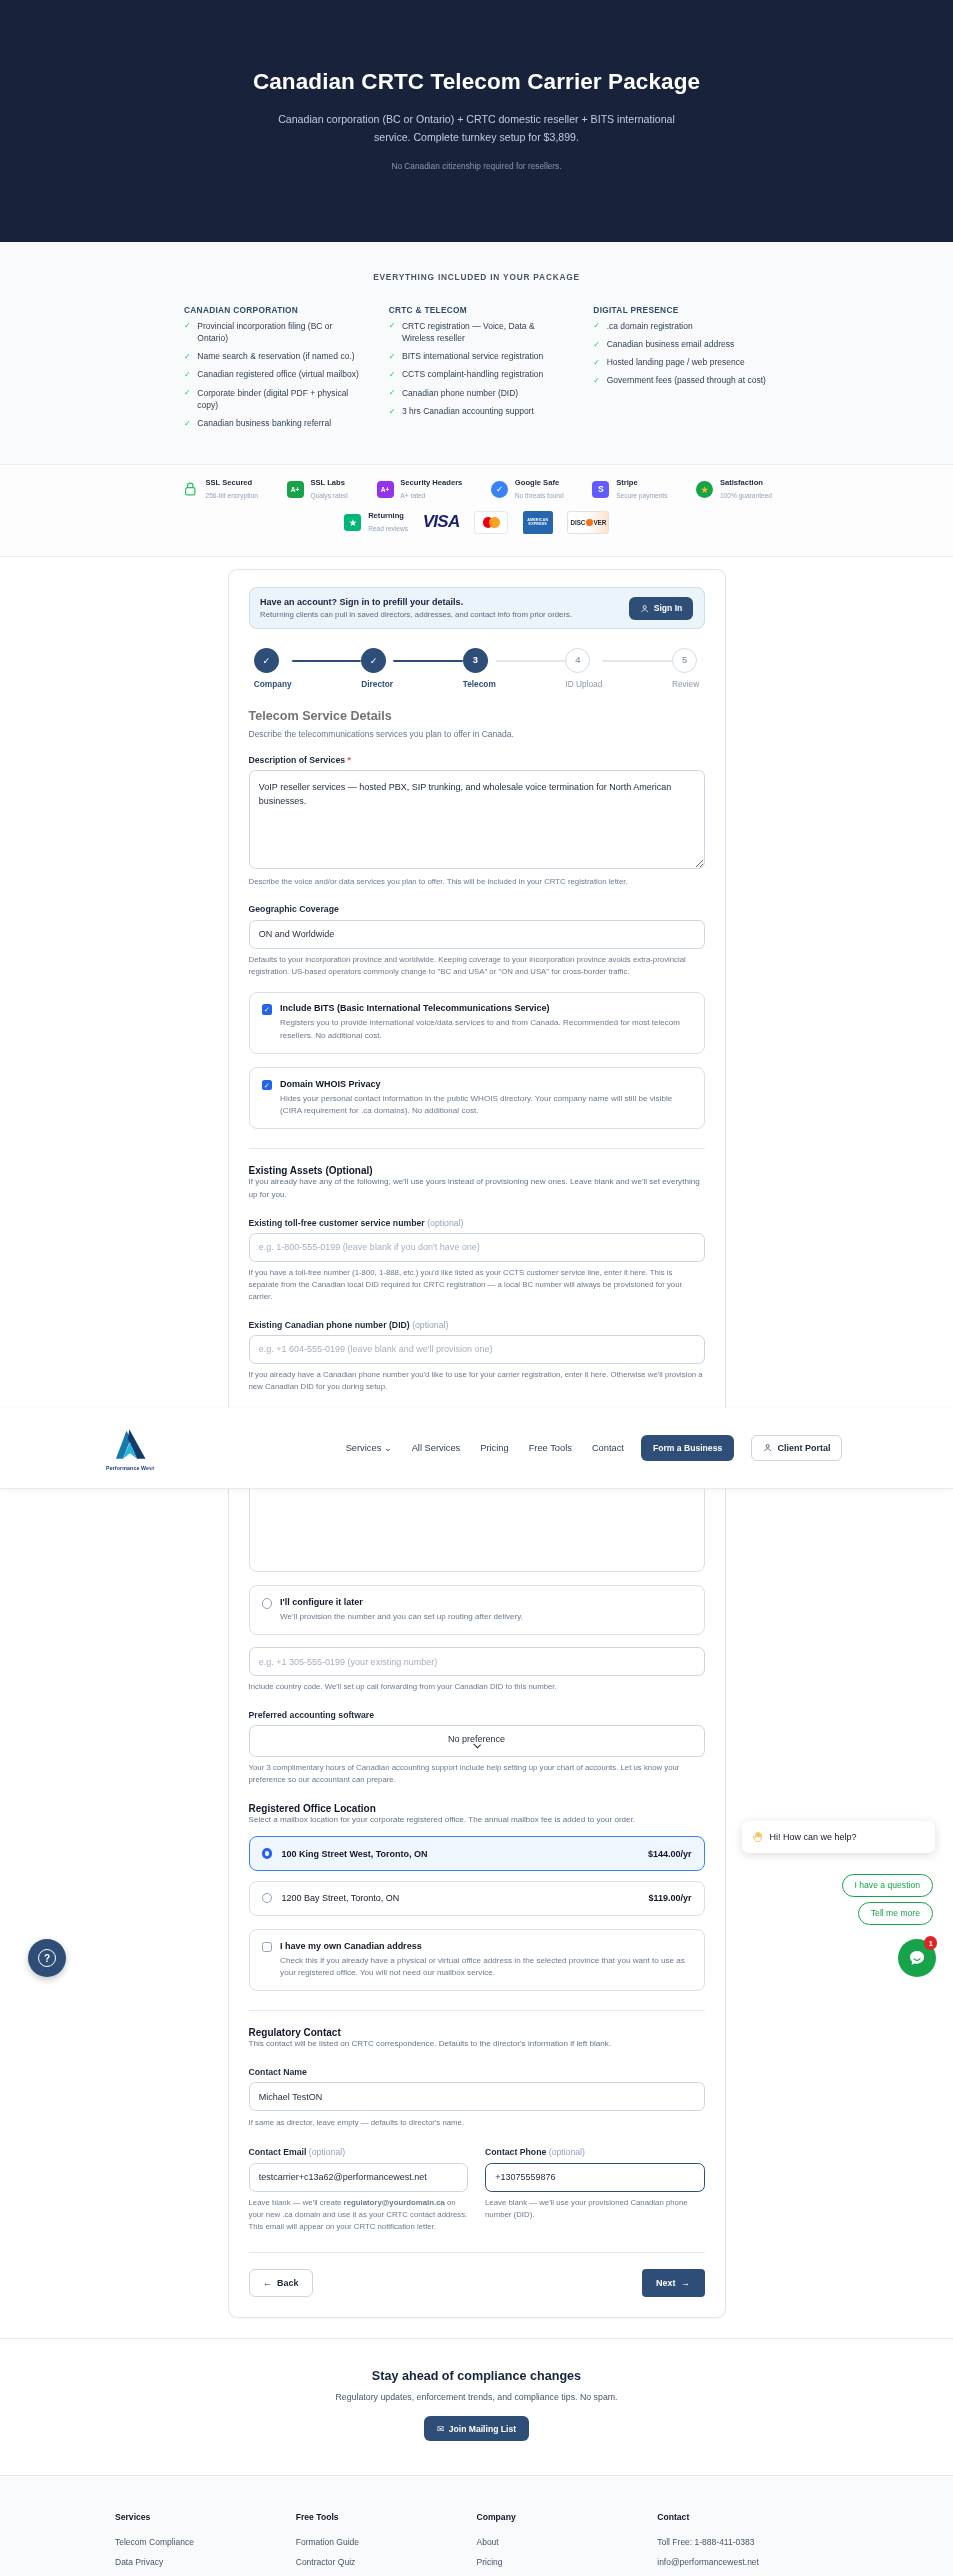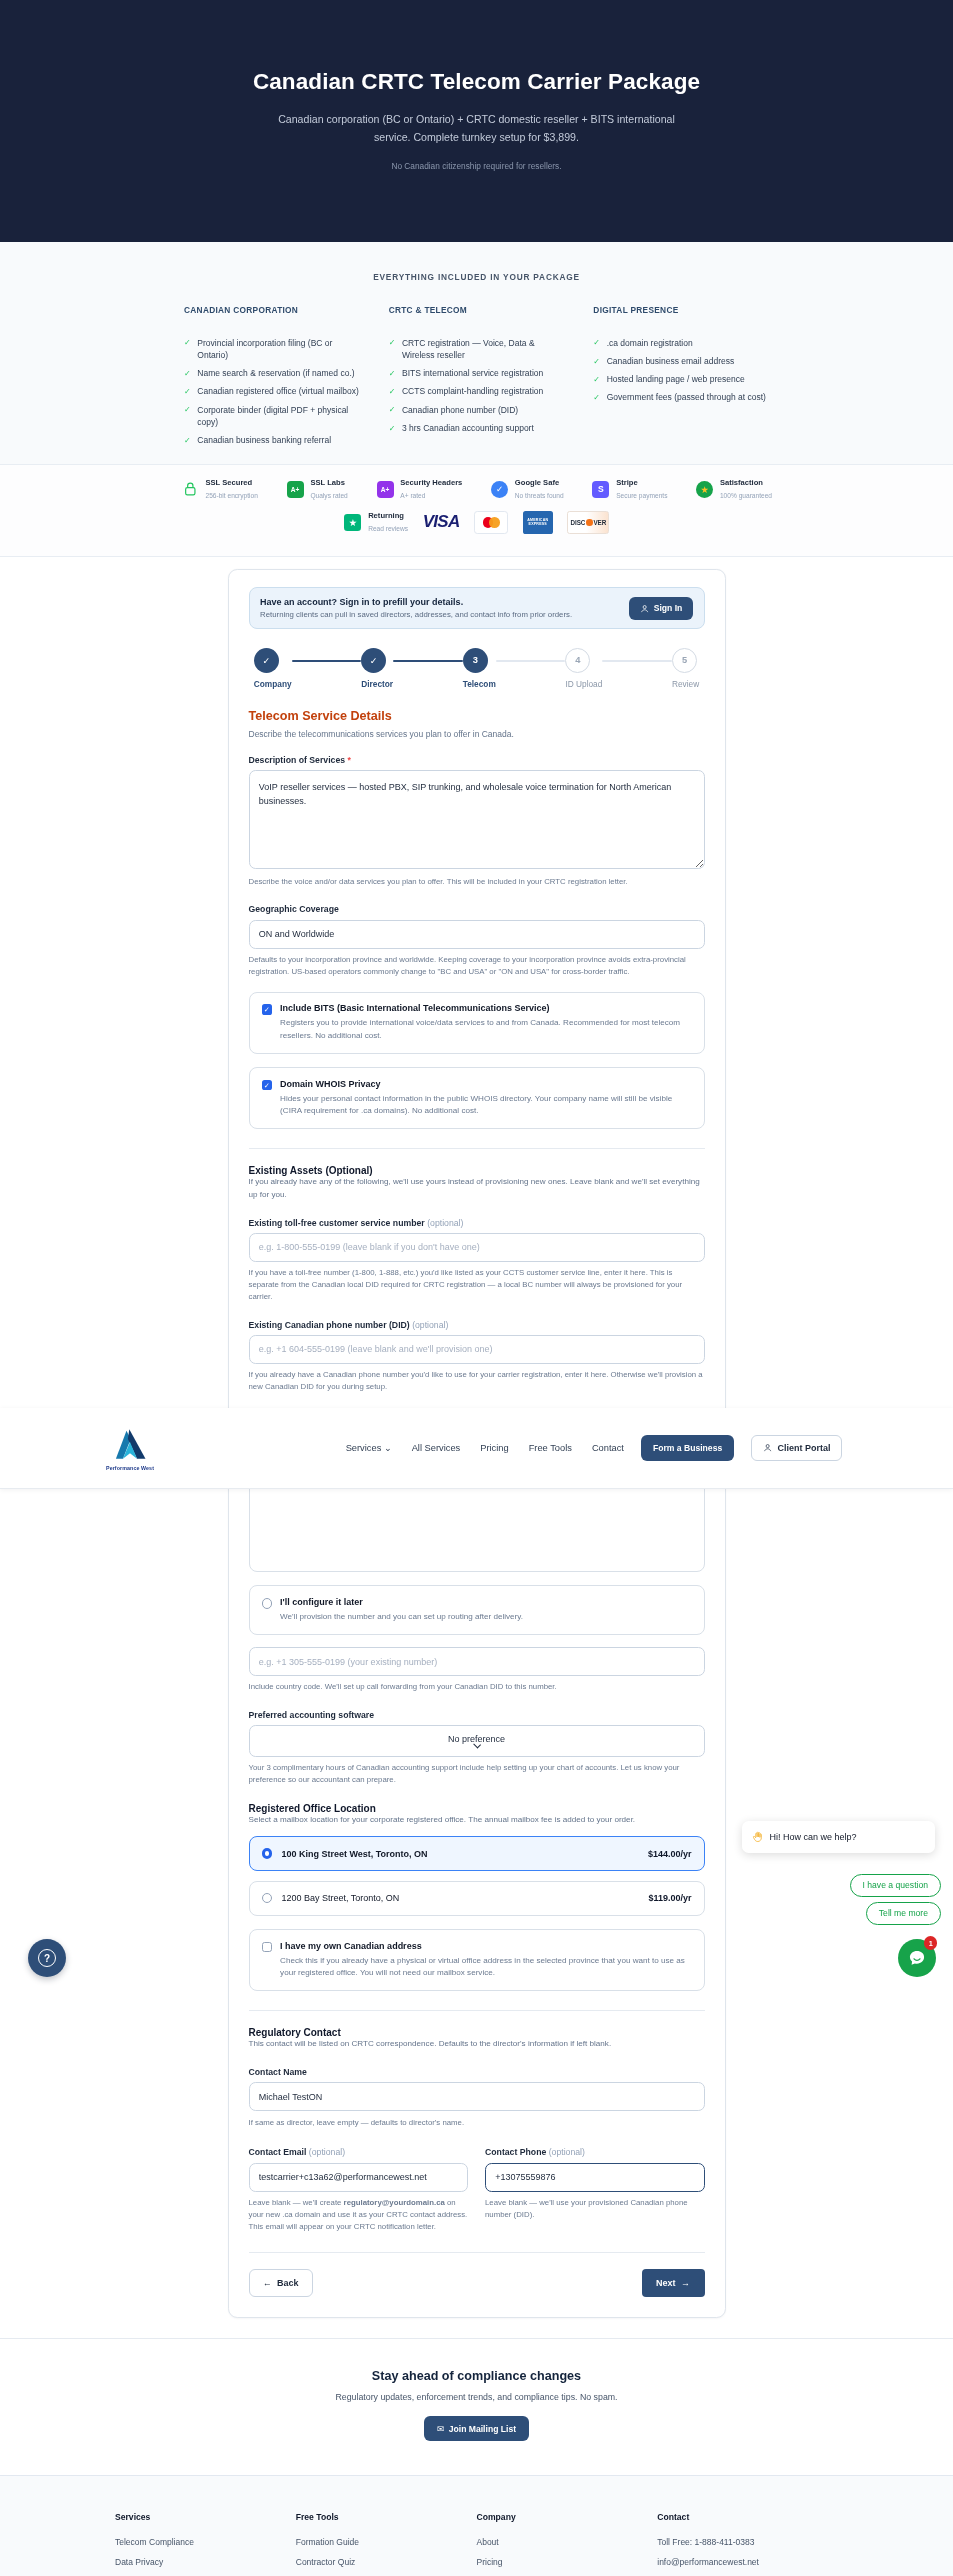--- a/index.html
+++ b/index.html
@@ -11,21 +11,21 @@
   
   .hero { background:#19223b; height:242px; text-align:center; padding-top:69px; }
   .hero h1 { color:#ffffff; font-size:22.5px; font-weight:bold; letter-spacing:0.1px; }
   .hero .sub { color:#c3cbda; font-size:10.6px; line-height:1.75; max-width:424px; margin:14.6px auto 0; }
   .hero .note { color:#8b97ad; font-size:8.3px; margin-top:14.6px; }
   
   .included { background:#f8fafc; padding:30px 0 26.5px; height:222px; }
   .included .eyebrow { text-align:center; font-size:8.3px; letter-spacing:0.8px; color:#475569; font-weight:bold; }
   .inc-cols { width:585px; margin:22.5px auto 0; display:flex; gap:29px; }
   .inc-col { flex:1; }
-  .inc-col h3 { font-size:8.3px; color:#2e4a6b; letter-spacing:0.3px; margin-bottom:22px; font-weight:bold; }
+  .inc-col h3 { font-size:8.3px; color:#2e4a6b; letter-spacing:0.3px; margin-bottom:5px; font-weight:bold; }
   .inc-item { display:flex; gap:5.3px; font-size:8.5px; color:#334155; line-height:1.45; margin-bottom:6px; }
   .inc-item .ck { color:#22c55e; font-size:8px; flex:0 0 8px; margin-top:0.7px; }
   
   .trust { background:#fdfdfe; border-top:0.7px solid #e8edf3; border-bottom:0.7px solid #e8edf3; height:93px; padding-top:13.2px; }
   .trust-row1 { display:flex; justify-content:center; gap:28px; }
   .badge { display:flex; gap:6px; align-items:center; }
   .badge .bicon { width:18.5px; height:18.5px; flex:0 0 18.5px; display:flex; align-items:center; justify-content:center; }
   .sq { width:17px; height:17px; border-radius:4px; color:#fff; font-size:6.6px; font-weight:bold; display:flex; align-items:center; justify-content:center; }
   .badge .bt { font-size:7.6px; font-weight:bold; color:#1e293b; line-height:1.3; }
   .badge .bs { font-size:6.6px; color:#94a3b8; line-height:1.3; }
@@ -48,21 +48,21 @@
   .steps { display:flex; align-items:flex-start; margin:18.5px 5.3px 0; }
   .step { display:flex; flex-direction:column; align-items:flex-start; }
   .step .circ { width:25px; height:25px; border-radius:50%; display:flex; align-items:center; justify-content:center; font-size:9.3px; font-weight:bold; }
   .step.done .circ, .step.active .circ { background:#2e4e78; color:#fff; }
   .step.todo .circ { background:#fff; border:1.3px solid #d4dbe4; color:#9aa6b6; }
   .step .lbl { margin-top:6.6px; font-size:8.3px; color:#8b97a8; }
   .step.done .lbl, .step.active .lbl { color:#2e4e78; font-weight:bold; }
   .conn { flex:1; height:2px; margin-top:12px; border-radius:1.3px; }
   .conn.done { background:#2e4e78; } .conn.todo { background:#e2e8f0; }
   
-  h2.formtitle { font-size:12.6px; font-weight:bold; margin-top:20px; color:#c2410c; }
+  h2.formtitle { font-size:12.6px; font-weight:bold; margin-top:20px; color:#737373; }
   .formsub { font-size:8.5px; color:#64748b; margin-top:5.3px; }
   .flabel { font-size:8.7px; font-weight:bold; color:#1e293b; margin-top:16px; }
   .flabel .req { color:#ef4444; font-weight:bold; }
   .flabel .opt { color:#94a3b8; font-weight:normal; }
   textarea.inp, input.inp, .select {
     width:100%; border:0.7px solid #cbd5e1; border-radius:6.6px; padding:8.6px 9.3px;
     font-size:9px; color:#1e293b; margin-top:5.3px; font-family:inherit; background:#fff;
   }
   textarea.inp { height:99px; resize:vertical; line-height:1.6; }
   input.inp::placeholder, textarea.inp::placeholder { color:#a6b0c0; }
@@ -107,21 +107,21 @@
   
   .topnav { position:absolute; left:0; right:0; top:1408px; height:81px; background:#fff; border-bottom:0.7px solid #e7ebf0; box-shadow:0 1.3px 5.3px rgba(15,23,42,.06); z-index:50; display:flex; align-items:center; }
   .topnav-inner { width:100%; padding:0 111px 0 106px; display:flex; align-items:center; justify-content:space-between; }
   .brand { display:flex; flex-direction:column; align-items:center; }
   .navlinks { display:flex; align-items:center; gap:20px; }
   .navlinks a { font-size:9.3px; color:#334155; text-decoration:none; cursor:pointer; display:inline-flex; align-items:center; gap:2.6px; }
   .btn-portal { background:#fff; border:0.7px solid #cbd5e1; border-radius:6px; color:#1e293b; font-size:9px; font-weight:bold; padding:7.3px 10.6px; display:inline-flex; align-items:center; gap:5.3px; cursor:pointer; font-family:inherit; }
   .navgroup { display:flex; align-items:center; gap:17px; }
   
   .chat-msg { position:absolute; top:1821px; right:18.5px; width:193px; background:#fff; border-radius:6.6px; box-shadow:0 2px 9.3px rgba(0,0,0,.14); padding:10px 10.6px; font-size:9px; color:#111827; z-index:60; display:flex; gap:5.3px; align-items:center; }
-  .chat-pill { position:absolute; right:12px; background:#fff; border:1px solid #16a34a; color:#16a34a; font-size:8.6px; border-radius:12px; padding:5.3px 12px; z-index:60; cursor:pointer; font-family:inherit; }
+  .chat-pill { position:absolute; right:20px; background:#fff; border:1px solid #16a34a; color:#16a34a; font-size:8.6px; border-radius:12px; padding:5.3px 12px; z-index:60; cursor:pointer; font-family:inherit; }
   .pill1 { top:1874px; } .pill2 { top:1902px; }
   .chat-bubble { position:absolute; top:1939px; right:17px; width:38px; height:38px; background:#17a34a; border-radius:50%; z-index:60; cursor:pointer; display:flex; align-items:center; justify-content:center; }
   .chat-badge { position:absolute; top:-2.6px; right:-1.3px; width:13.2px; height:13.2px; background:#dc2626; color:#fff; font-size:7.3px; font-weight:bold; border-radius:50%; display:flex; align-items:center; justify-content:center; }
   .help-fab { position:absolute; top:1939px; left:28px; width:38px; height:38px; background:#2e4e78; border-radius:50%; z-index:60; cursor:pointer; display:flex; align-items:center; justify-content:center; box-shadow:0 2.6px 6.6px rgba(15,23,42,.25); }
   .help-ring { width:18px; height:18px; border:1.5px solid #fff; border-radius:50%; color:#fff; font-size:10px; font-weight:bold; display:flex; align-items:center; justify-content:center; }
 </style>
 </head>
 <body>
 
 <section class="hero">

